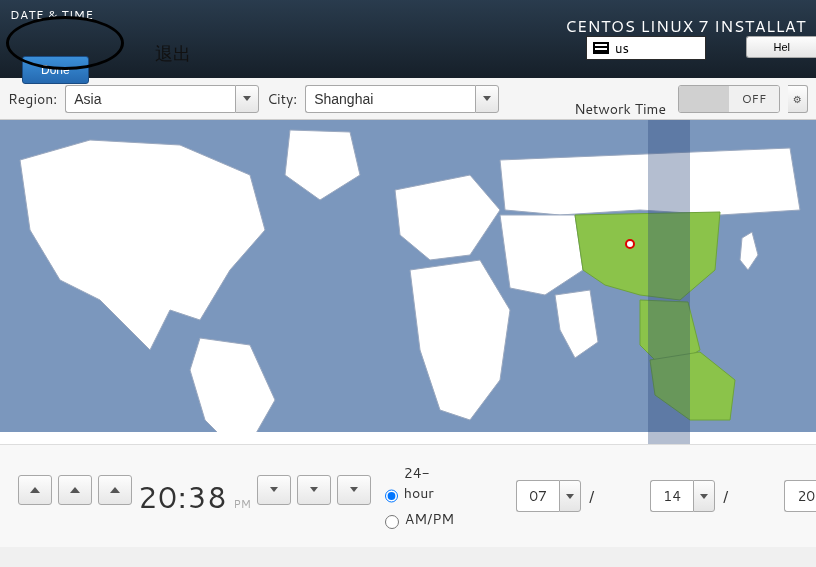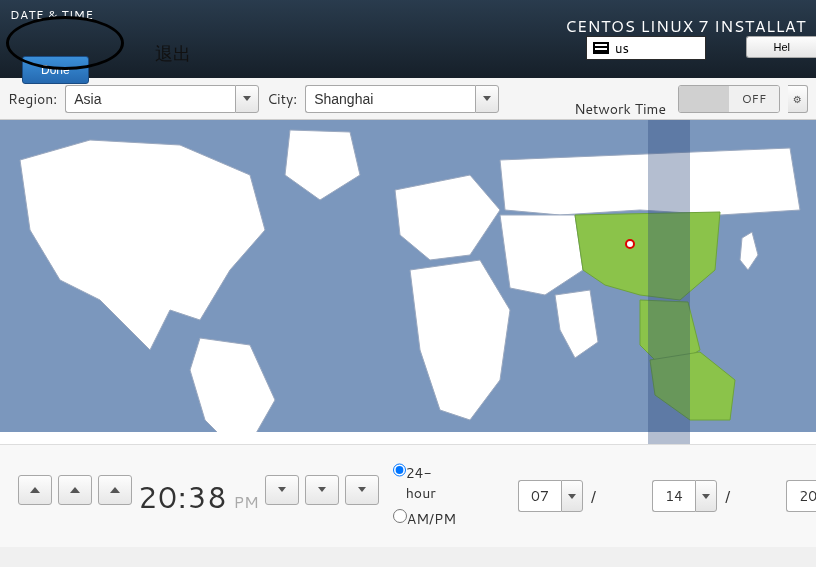--- a/index.html
+++ b/index.html
@@ -224,28 +224,28 @@
   .time-display {
     display:flex;align-items:baseline;gap:6px;
     padding: 0 2px;
   }
   .time-display .t {
     font-size:30px;
     color:#333;
     letter-spacing:1px;
   }
   .time-display .ampm {
-    font-size:16px;
+    font-size:11px;
     color:#aaa;
   }
   .format-radios {
     display:flex;flex-direction:column;gap:6px;
     font-size:14px;color:#333;
   }
-  .format-radios label { display:flex;align-items:flex-start;gap:0; }
+  .format-radios label { display:flex;align-items:flex-end;gap:6px; }
   .format-radios input { width:14px;height:14px; }
   .date-section {
     margin-left:auto;
     display:flex;align-items:center;gap:8px;
     font-size:15px;color:#333;
   }
   .date-combo {
     display:flex;height:32px;
   }
   .date-combo .v {

